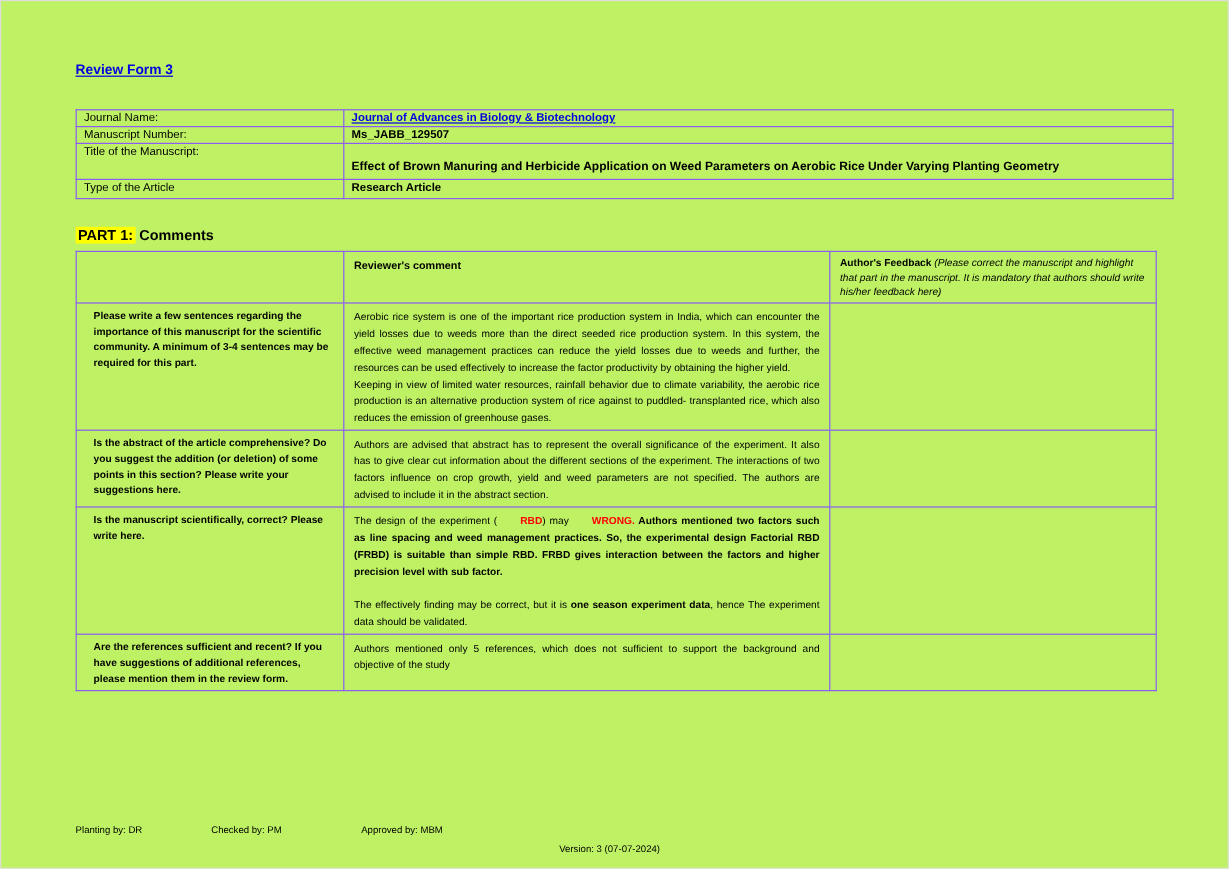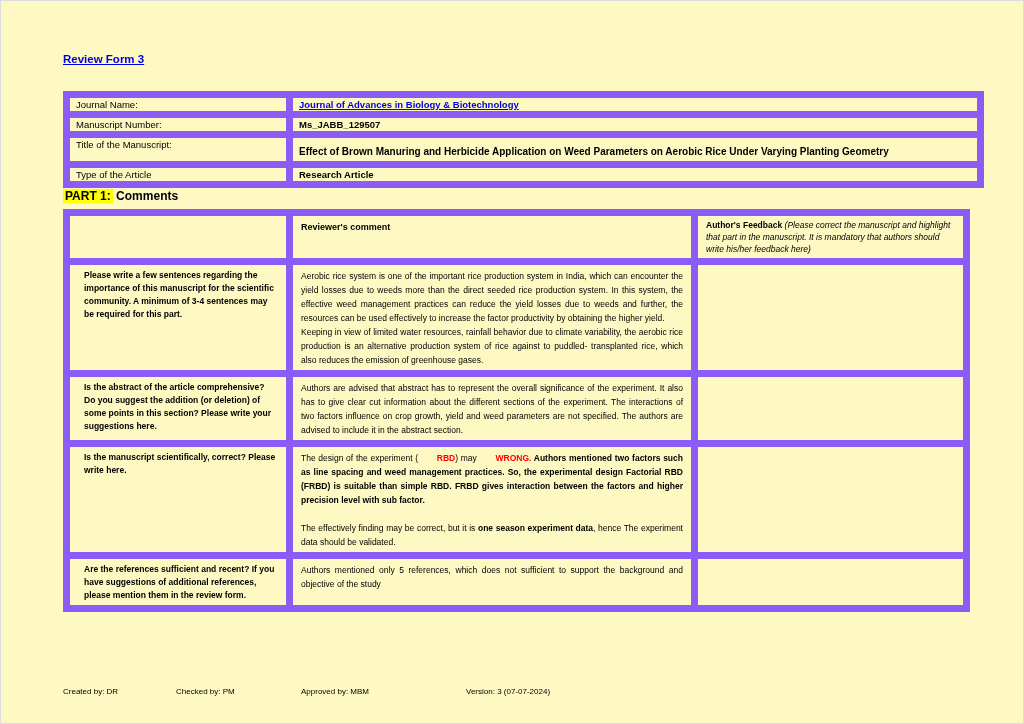--- a/index.html
+++ b/index.html
@@ -5,33 +5,33 @@
   * { margin: 0; padding: 0; box-sizing: border-box; }
   html, body { background: #ffffff; }
   body {
     width: 1024px; height: 724px;
     font-family: "Liberation Sans", sans-serif;
     color: #000;
   }
   .page {
     position: relative;
     width: 1024px; height: 724px;
-    background: #fef9c3;
+    background: #bef264;
     border: 1px solid #dcdcdc;
     overflow: hidden;
   }
 
   .form-title {
     position: absolute; left: 62px; top: 52px;
     font-size: 11.5px; font-weight: bold;
     color: #0000e0; text-decoration: underline;
   }
 
   table { border-collapse: collapse; table-layout: fixed; }
-  td { border: 7px solid #8b5cf6; vertical-align: top; }
+  td { border: 1px solid #8b5cf6; vertical-align: top; }
 
   
   .info-table { position: absolute; left: 62px; top: 90px; width: 900px; }
   .info-table td { font-size: 9.5px; padding: 1px 6px; }
   .info-table .lbl { width: 223px; }
   .info-table .val { width: 691px; }
   .bold { font-weight: bold; }
   .ital { font-style: italic; }
   .link { color: #0000e0; font-weight: bold; text-decoration: underline; cursor: pointer; }
   .title-row td { height: 30px; }
@@ -67,21 +67,21 @@
 
   .b  { font-weight: bold; }
   .br { color: #ff0000; font-weight: bold; margin-left: 16px; }
 
   
   .footer { position: absolute; left: 0; top: 686px; width: 100%; height: 14px; font-size: 8px; }
   .footer span { position: absolute; top: 0; white-space: nowrap; }
   .footer .f1 { left: 62px; }
   .footer .f2 { left: 175px; }
   .footer .f3 { left: 300px; }
-  .footer .f4 { left: 465px; }
+  .footer .f4 { left: 465px; margin-top: 16px; }
 </style>
 </head>
 <body>
 
 <div class="page">
 
   <div class="form-title">Review Form 3</div>
 
   <table class="info-table">
     <tbody>
@@ -148,19 +148,19 @@
       <td class="q-cell">Are the references sufficient and recent? If you have suggestions of additional references, please mention them in the review form.</td>
       <td class="c-cell">
             <p><span>Authors mentioned only 5 references, which does not sufficient to support the background and objective of the study</span></p>
           </td>
       <td class="f-cell"></td>
     </tr>
   </tbody>
     </table>
 
   <div class="footer">
-    <span class="f1">Created by: DR</span>
+    <span class="f1">Planting by: DR</span>
     <span class="f2">Checked by: PM</span>
     <span class="f3">Approved by: MBM</span>
     <span class="f4">Version: 3 (07-07-2024)</span>
   </div>
 
 </div>
 
 </body></html>

